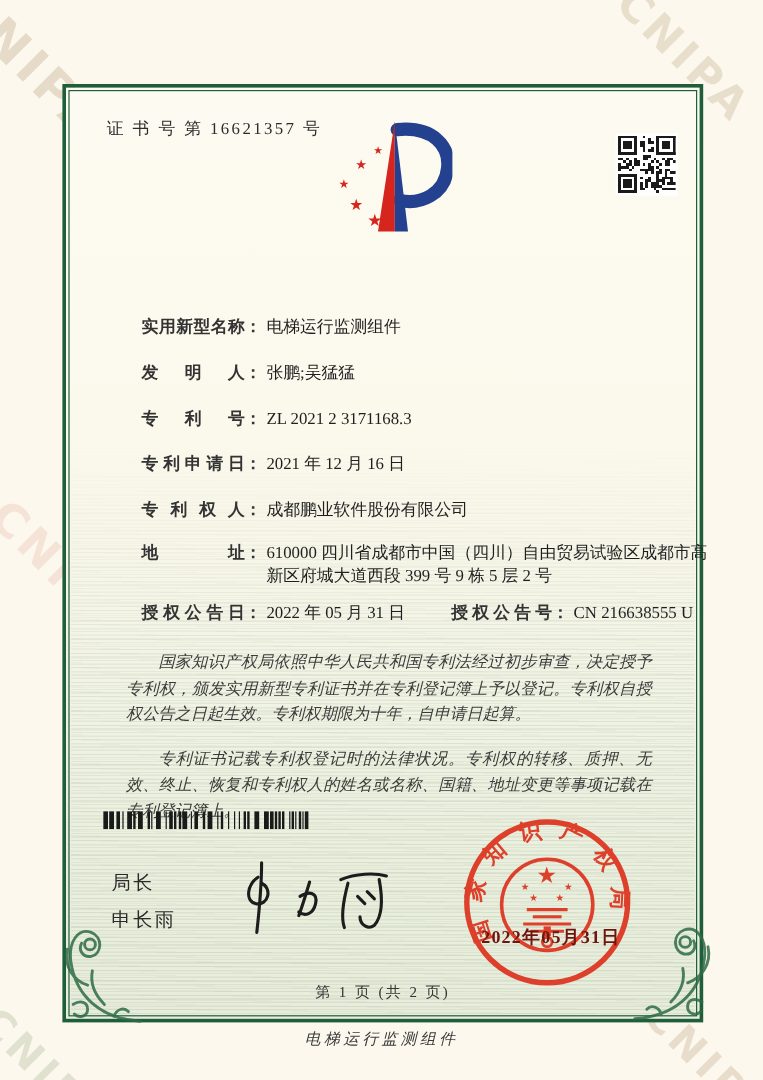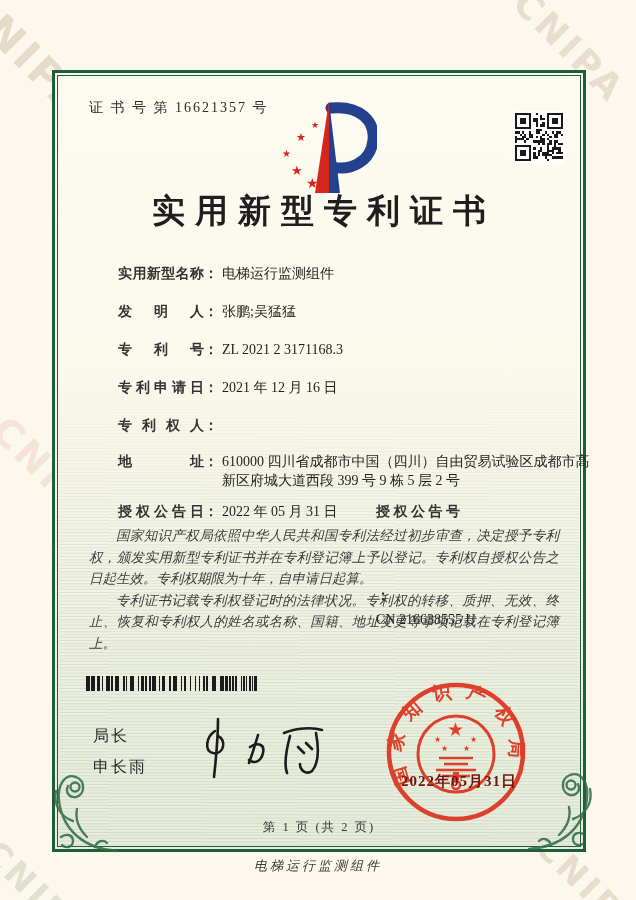--- a/index.html
+++ b/index.html
@@ -37,24 +37,24 @@
   .title{
     position:absolute;left:0;top:116px;width:100%;text-align:center;
     font-size:33px;font-weight:bold;letter-spacing:10px;text-indent:10px;color:#1e1e1e;
   }
   .fields{position:absolute;left:34px;top:189px;width:476px;font-size:14px;margin-left:29px;}
   .frow{position:relative;display:flex;align-items:flex-start;line-height:24px;margin-bottom:14px;}
   .frow.addr{line-height:19px;margin-bottom:10px;margin-top:3px;}
   .flabel{display:inline-block;width:86px;text-align:justify;text-align-last:justify;font-weight:bold;color:#333;flex:0 0 86px;}
   .fcolon{font-weight:bold;color:#333;margin-right:4px;}
   .fvalue{color:#1f1f1f;max-width:380px;}
-  .g2{position:absolute;left:258px;top:0;display:flex;flex-direction:column;}
+  .g2{position:absolute;left:258px;top:0;display:flex;}
   .body{position:absolute;left:34px;top:452px;width:470px;font-size:13.5px;
     font-style:italic;line-height:21.5px;color:#3b3b3b;text-align:justify;}
-  .body p{margin:0;text-indent:2em;font-style:italic;}
+  .body p{margin:16px;text-indent:2em;font-style:italic;}
   .barcode{position:absolute;left:31px;top:603px;}
   .sigrole,.signame{position:absolute;left:38px;font-family:"Liberation Sans","DejaVu Sans",sans-serif;
     font-size:16px;color:#2a2a2a;letter-spacing:2px;}
   .sigrole{top:653px;}
   .signame{top:684px;}
   .signature{position:absolute;left:135px;top:638px;}
   .seal{position:absolute;left:328px;top:606px;opacity:.95;}
   .sealdate{position:absolute;left:336px;top:699px;width:136px;text-align:center;
     font-size:15px;letter-spacing:1px;color:var(--sealdark,#6e150d);font-weight:bold;}
   .pagenum{position:absolute;left:0;top:746px;width:100%;text-align:center;font-size:12.5px;color:#353535;letter-spacing:2px;}
@@ -217,21 +217,20 @@
         <rect x="9" y="19" width="1" height="1"></rect>
         <rect x="13" y="19" width="1" height="1"></rect>
         <rect x="16" y="19" width="1" height="1"></rect>
         <rect x="17" y="19" width="1" height="1"></rect>
         <rect x="18" y="19" width="1" height="1"></rect>
         <rect x="19" y="19" width="1" height="1"></rect>
         <rect x="20" y="19" width="1" height="1"></rect>
         <rect x="14" y="20" width="1" height="1"></rect>
       </svg>
 
-    <div class="title">实用新型专利证书</div>
 
     <div class="fields">
       <div class="frow">
         <span class="flabel">实用新型名称</span>
           <span class="fcolon">：</span>
           <span class="fvalue">电梯运行监测组件</span>
       </div>
       <div class="frow">
         <span class="flabel">发明人</span>
           <span class="fcolon">：</span>
@@ -243,20 +242,21 @@
           <span class="fvalue">ZL 2021 2 3171168.3</span>
       </div>
       <div class="frow">
         <span class="flabel">专利申请日</span>
           <span class="fcolon">：</span>
           <span class="fvalue">2021 年 12 月 16 日</span>
       </div>
       <div class="frow">
         <span class="flabel">专利权人</span>
           <span class="fcolon">：</span>
+          <span class="fvalue">成都鹏业软件股份有限公司</span>
       </div>
       <div class="frow addr">
         <span class="flabel">地址</span>
           <span class="fcolon">：</span>
           <span class="fvalue">610000 四川省成都市中国（四川）自由贸易试验区成都市高新区府城大道西段 399 号 9 栋 5 层 2 号</span>
       </div>
       <div class="frow">
         <span class="flabel">授权公告日</span>
           <span class="fcolon">：</span>
           <span class="fvalue">2022 年 05 月 31 日</span>

